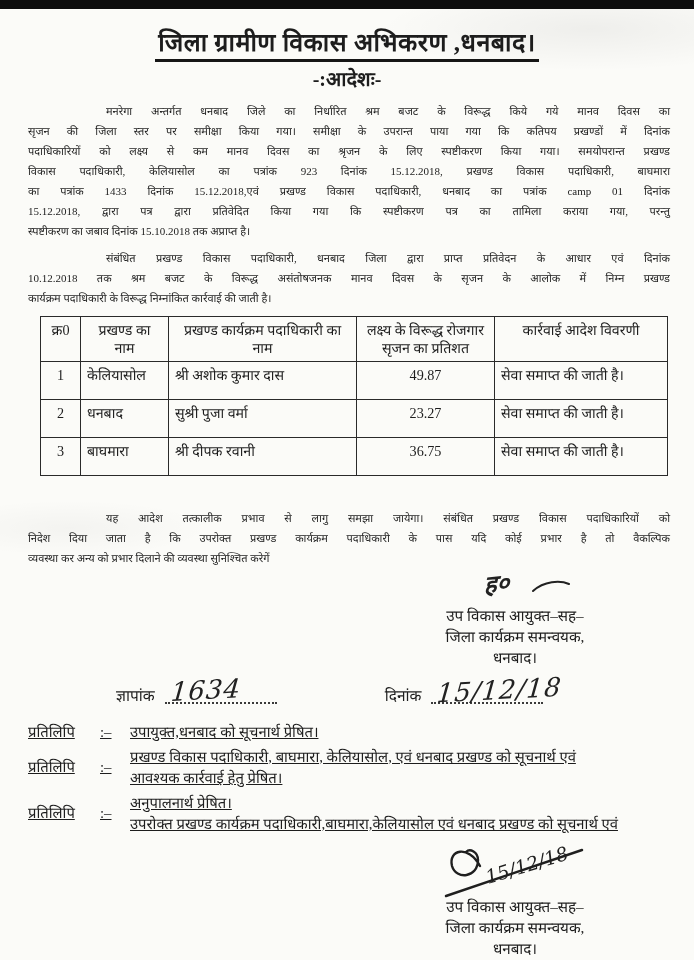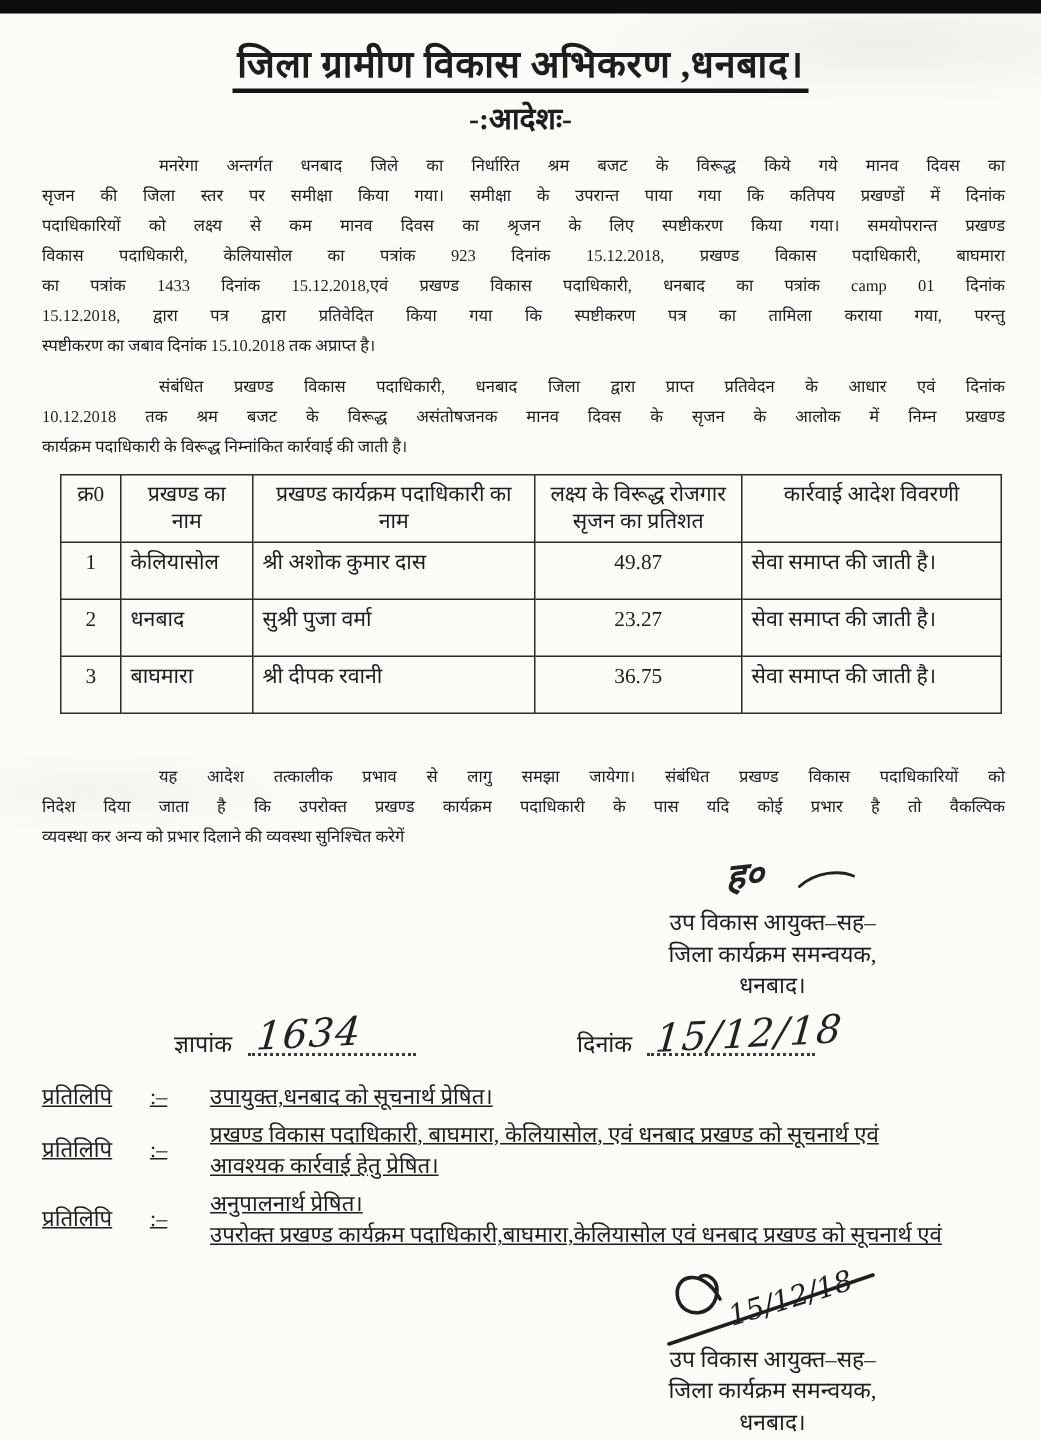--- a/index.html
+++ b/index.html
@@ -69,21 +69,21 @@
     position:absolute; bottom:-3px; left:6px; white-space:nowrap;
     font-size:26px; letter-spacing:1px; transform:rotate(-3deg) skewX(-8deg);
   }
   .memo .gap{ width:88px; }
 
   .copies{ margin-top:8px; font-size:14.8px; line-height:21.5px; }
   .copy{ display:flex; align-items:center; margin-bottom:3px;text-decoration:underline; }
   .copy-label{ flex:0 0 72px; }
   .copy-sep{ flex:0 0 30px; }
   .copy-text{ flex:1 1 auto; }
-  .copy-line{ display:block;margin-left:10px; }
+  .copy-line{ display:block; }
 
   .sig2{ margin-top:4px; }
   .sig2 .scribble{ display:block; margin:0 auto -6px; }
   .scribble path, .scribble line{ fill:none; stroke:#1f1f1f; stroke-width:2.4; stroke-linecap:round; }
   .scribble text{ font-family:"DejaVu Serif",serif; font-style:italic; font-size:19px; fill:#1f1f1f; }
 </style>
 </head>
 <body>
 
 <div class="page">

